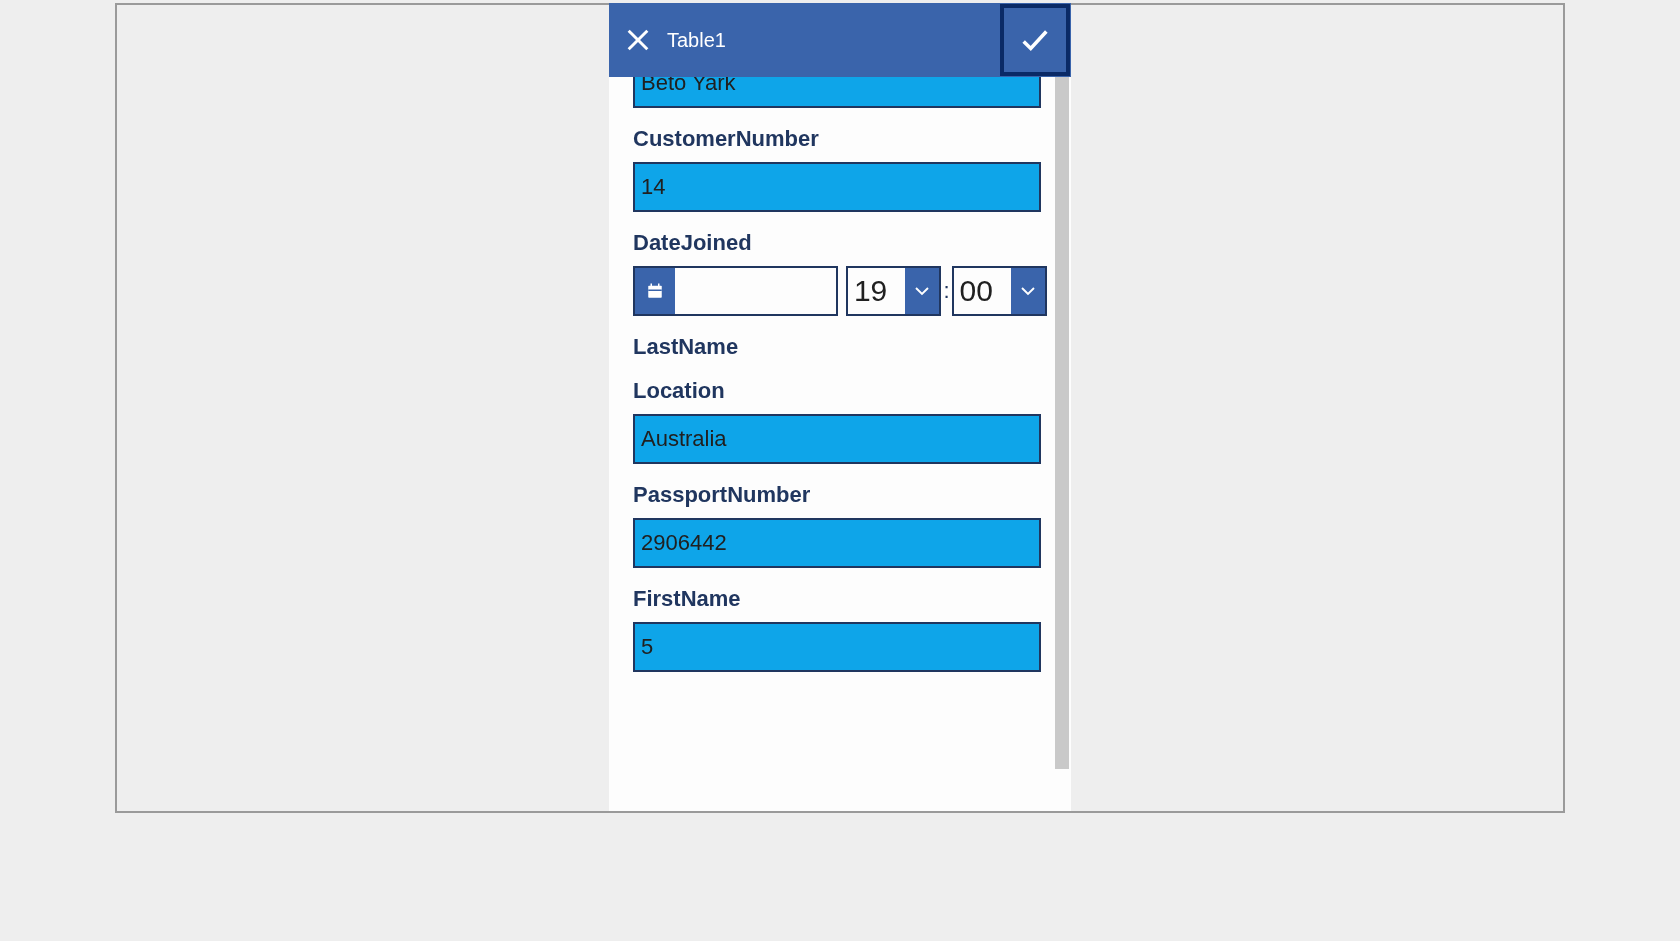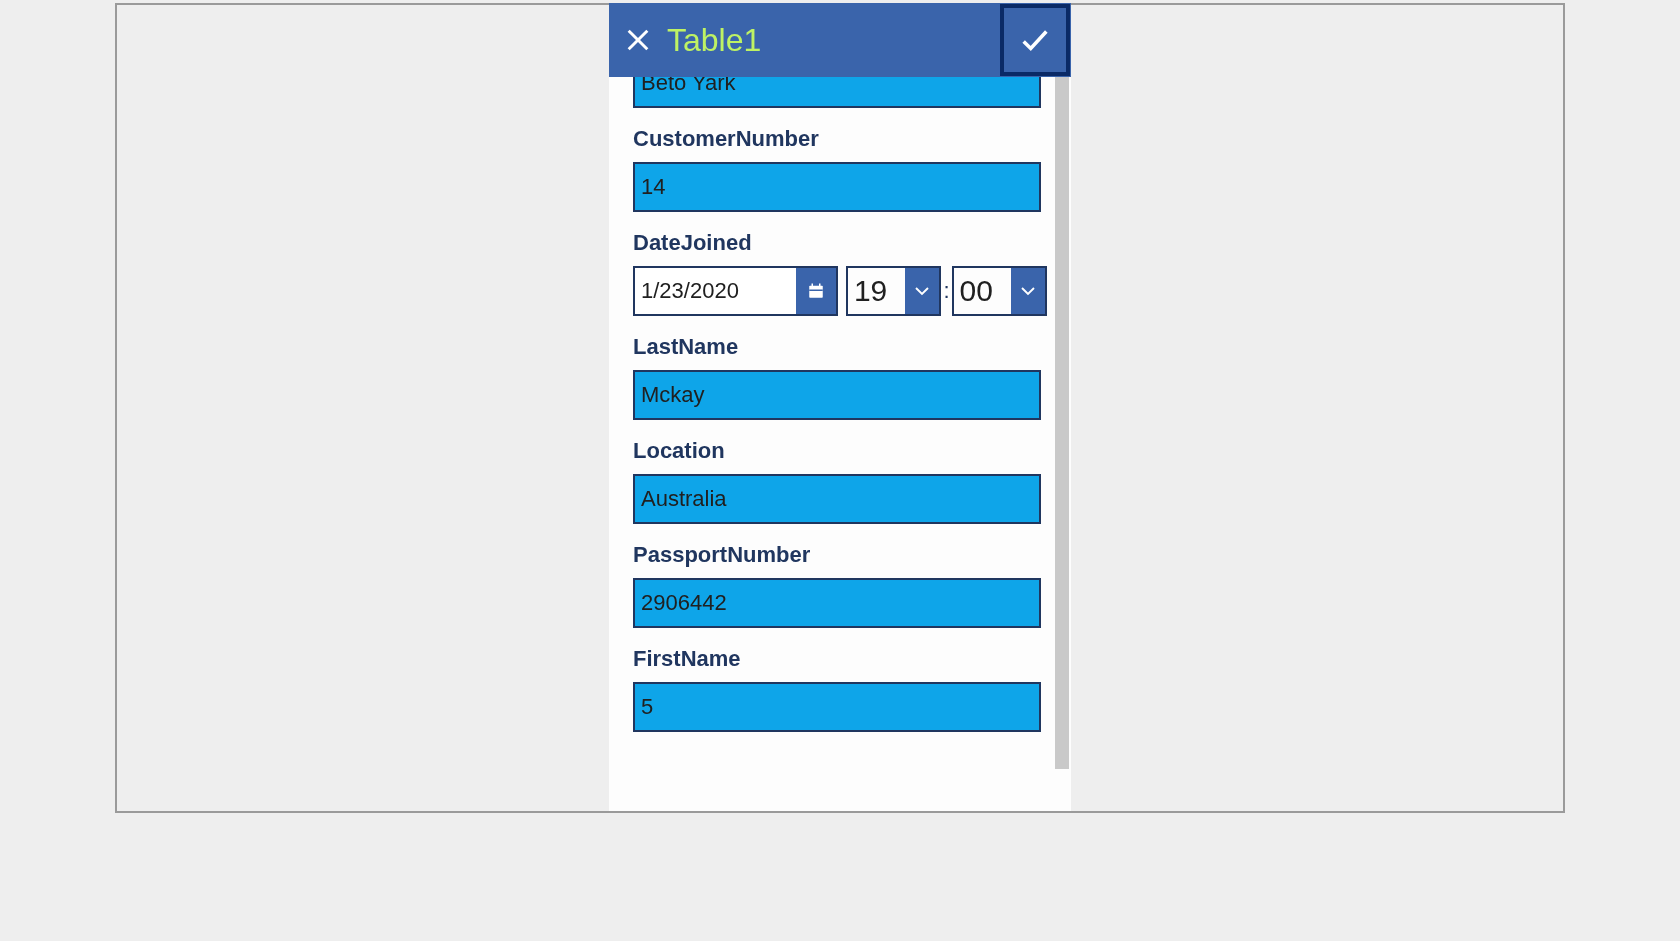--- a/index.html
+++ b/index.html
@@ -73,23 +73,23 @@
       cursor: pointer;
       height: 100%;
     }
     .header .close-btn svg {
       width: 28px;
       height: 28px;
       stroke: #fff;
       stroke-width: 2.5;
     }
     .header .title {
-      font-size: 32px;
+      font-size: 20px;
       font-weight: 400;
-      color: #bef264;
+      color: #ffffff;
     }
     .header .accept-btn {
       position: absolute;
       right: 1px;
       top: 1px;
       width: 70px;
       height: 72px;
       border: 4px solid #0a2a66;
       display: flex;
       align-items: center;
@@ -262,21 +262,20 @@
 
         <div class="field">
           <div class="field-label">CustomerNumber</div>
           <input class="text-input" type="text" value="14" style="">
         </div>
 
         <div class="field">
           <div class="field-label">DateJoined</div>
           <div class="dt-row">
             <div class="date-wrap">
-              <input type="text" value="1/23/2020" style="">
               <div class="date-picker-btn">
                 <svg viewBox="0 0 24 24">
                   <rect x="3" y="5" width="18" height="16" rx="1"></rect>
                   <rect x="3" y="10" width="18" height="2" fill="#3a64ab"></rect>
                   <rect x="6" y="2" width="2" height="5"></rect>
                   <rect x="16" y="2" width="2" height="5"></rect>
                 </svg>
               </div>
             </div>
             <div class="select-wrap">
@@ -295,21 +294,20 @@
                     <polyline points="4,4 12,12 20,4"></polyline>
                   </svg>
               </div>
             </div>
           </div>
         </div>
 
 
         <div class="field">
           <div class="field-label">LastName</div>
-          <input class="text-input" type="text" value="Mckay" style="">
         </div>
 
         <div class="field">
           <div class="field-label">Location</div>
           <input class="text-input" type="text" value="Australia" style="">
         </div>
 
         <div class="field">
           <div class="field-label">PassportNumber</div>
           <input class="text-input" type="text" value="2906442" style="">

